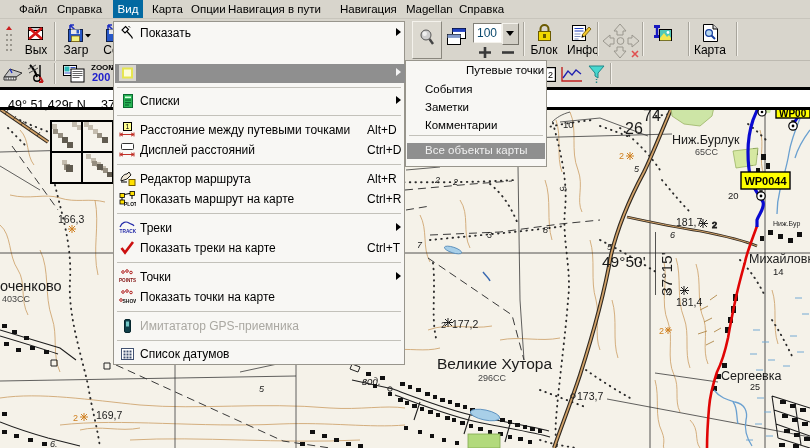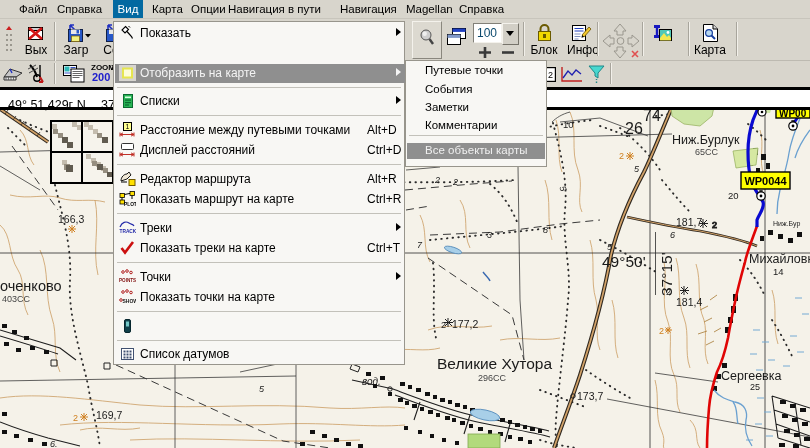--- a/index.html
+++ b/index.html
@@ -566,21 +566,20 @@
           <path d="M9.5 1 L11 2.5" stroke="#000" stroke-width="1"></path>
         </svg>
   <div class="lab">Показать</div>
         <div class="arr"></div>
  </div>
  <div class="row hl" style="top:42px;height:19px;">
   <svg class="ico" style="top:1px;" viewBox="0 0 17 16">
           <rect x="0" y="0" width="17" height="16" fill="#d7d5d0"></rect>
           <rect x="4" y="3.5" width="9" height="9" fill="#fdfdd8" stroke="#e6e650" stroke-width="2"></rect>
         </svg>
-  <div class="lab" style="top:2px;">Отобразить на карте</div>
         <div class="arr" style="top:4px;"></div>
  </div>
  <div class="sep" style="top:65px;"></div>
  <div class="row" style="top:69px;">
   <svg class="ico" viewBox="0 0 17 16">
           <rect x="4.5" y="1.5" width="9" height="13" fill="#28b454" stroke="#0a6a30"></rect>
           <rect x="6" y="3.5" width="6" height="1.6" fill="#d8ffe0"></rect>
           <rect x="6" y="6.5" width="6" height="1.2" fill="#0a6a30"></rect>
           <rect x="6" y="9" width="6" height="1.2" fill="#0a6a30"></rect>
           <rect x="6" y="11.4" width="4" height="1.2" fill="#0a6a30"></rect>
@@ -663,20 +662,21 @@
           <text x="3.5" y="13.5" font-size="5" font-weight="bold" fill="#202020" font-family="Liberation Sans">SHOW</text>
         </svg>
   <div class="lab">Показать точки на карте</div>
  </div>
  <div class="sep" style="top:289px;"></div>
  <div class="row dis" style="top:294px;">
   <svg class="ico" viewBox="0 0 17 16">
           <rect x="5.5" y="1.5" width="6" height="13" rx="1.5" fill="#10404a" stroke="#06262e"></rect>
           <rect x="7" y="3.5" width="3" height="5" fill="#74c8c8"></rect>
         </svg>
+  <div class="lab">Имитататор GPS-приемника</div>
  </div>
  <div class="sep" style="top:318px;"></div>
  <div class="row" style="top:322px;">
   <svg class="ico" viewBox="0 0 17 16">
           <rect x="2.5" y="2.5" width="12" height="11" fill="#fff" stroke="#405070"></rect>
           <g fill="#405070">
             <rect x="4.5" y="4.5" width="2" height="2"></rect>
             <rect x="7.5" y="4.5" width="2" height="2"></rect>
             <rect x="10.5" y="4.5" width="2" height="2"></rect>
             <rect x="4.5" y="7.5" width="2" height="2"></rect>
@@ -684,21 +684,21 @@
             <rect x="10.5" y="7.5" width="2" height="2"></rect>
             <rect x="4.5" y="10.5" width="2" height="2"></rect>
             <rect x="7.5" y="10.5" width="2" height="2"></rect>
             <rect x="10.5" y="10.5" width="2" height="2"></rect>
           </g>
         </svg>
   <div class="lab">Список датумов</div>
  </div>
 </div>
 <div id="submenu">
- <div class="row" style="top:0px;">
+ <div class="row" style="top:0px;margin-left:41px;">
         <div class="lab">Путевые точки</div>
       </div>
  <div class="row" style="top:19px;">
         <div class="lab">События</div>
       </div>
  <div class="row" style="top:37px;">
         <div class="lab">Заметки</div>
       </div>
  <div class="row" style="top:55px;">
         <div class="lab">Комментарии</div>

